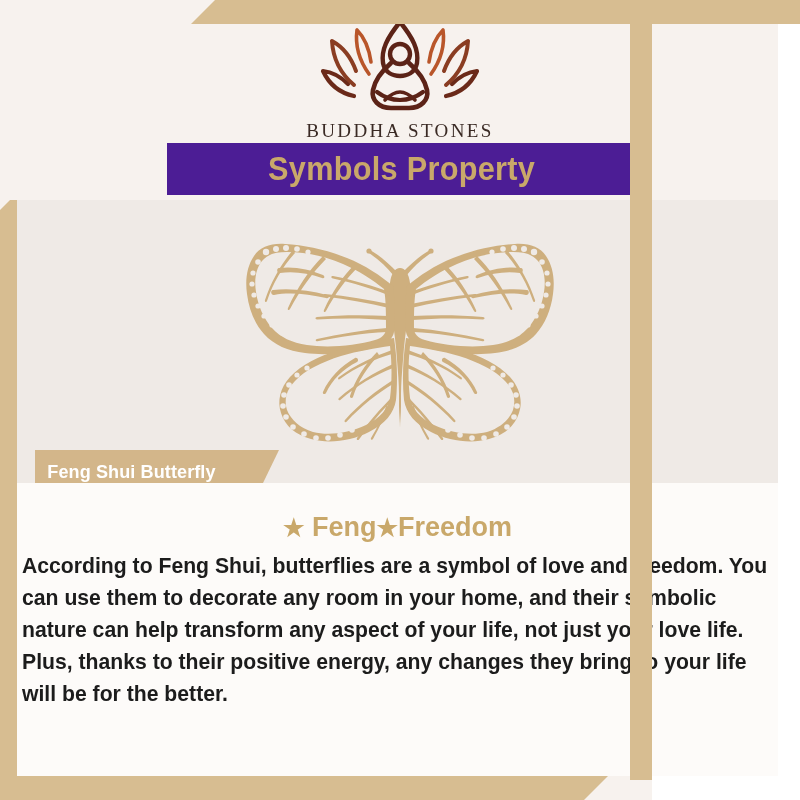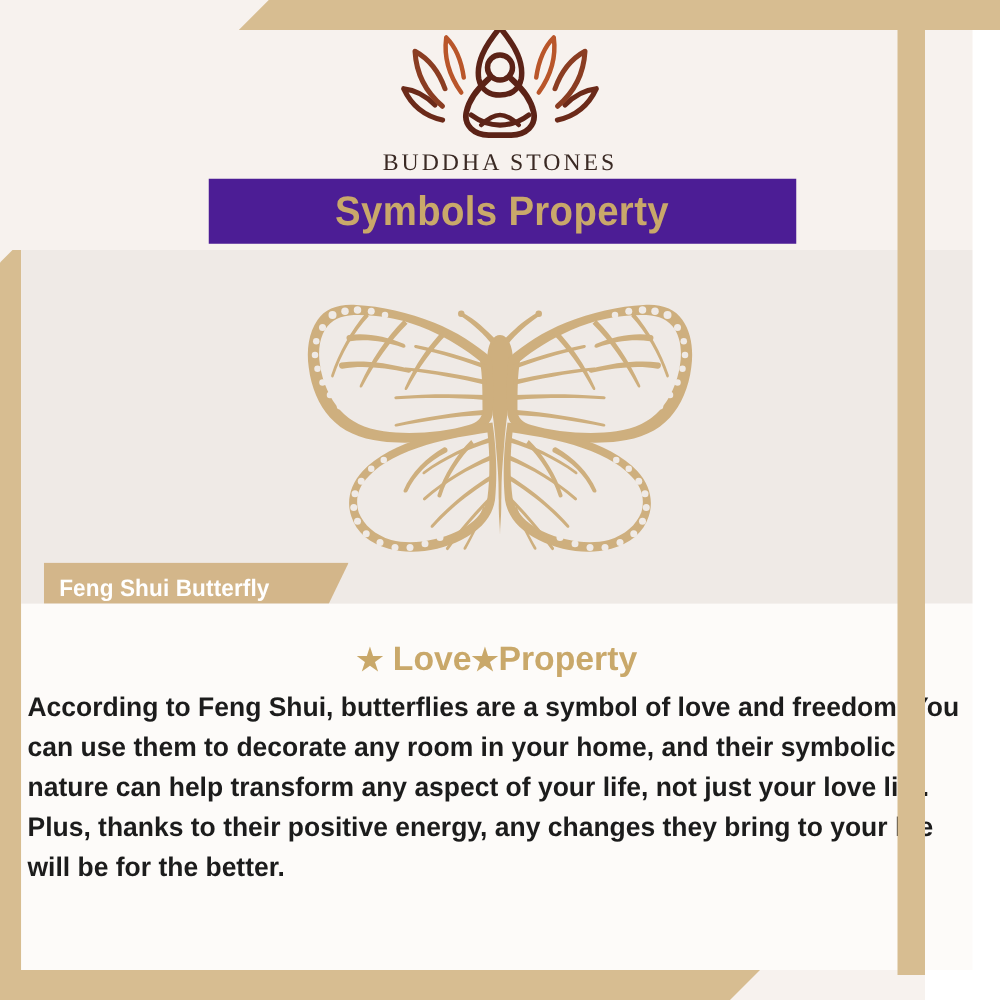--- a/index.html
+++ b/index.html
@@ -6,21 +6,21 @@
 
   html, body {
     width: 800px;
     height: 800px;
     overflow: hidden;
     font-family: "Liberation Sans", sans-serif;
   }
 
   #page {
     position: relative;
-    width: 740px;
+    width: 652px;
     height: 800px;
     background: #f7f2ee;
   }
 
   
   .gold-top {
     position: absolute;
     left: 0; top: 0;
     width: 800px; height: 24px;
     background: #d7bd91;
@@ -413,18 +413,18 @@
       </g>
     </svg>
   </div>
 
   <div class="banner">
     <span class="banner-text">Feng Shui Butterfly</span>
   </div>
 
   <div class="subtitle">
     <span class="star">★</span>
-    <span>Love</span><span class="star">★</span><span>Property</span>
+    <span>Feng</span><span class="star">★</span><span>Freedom</span>
   </div>
 
   <p class="body-copy">According to Feng Shui, butterflies are a symbol of love and freedom. You can use them to decorate any room in your home, and their symbolic nature can help transform any aspect of your life, not just your love life. Plus, thanks to their positive energy, any changes they bring to your life will be for the better.</p>
 
 </div>
 
 </body></html>

